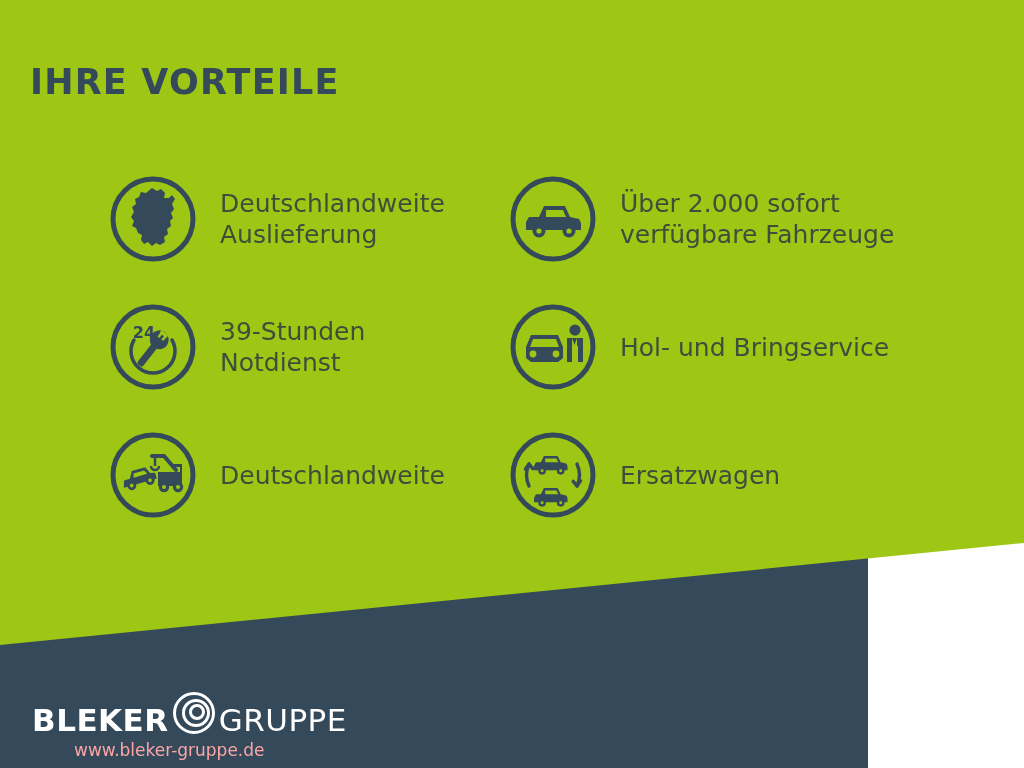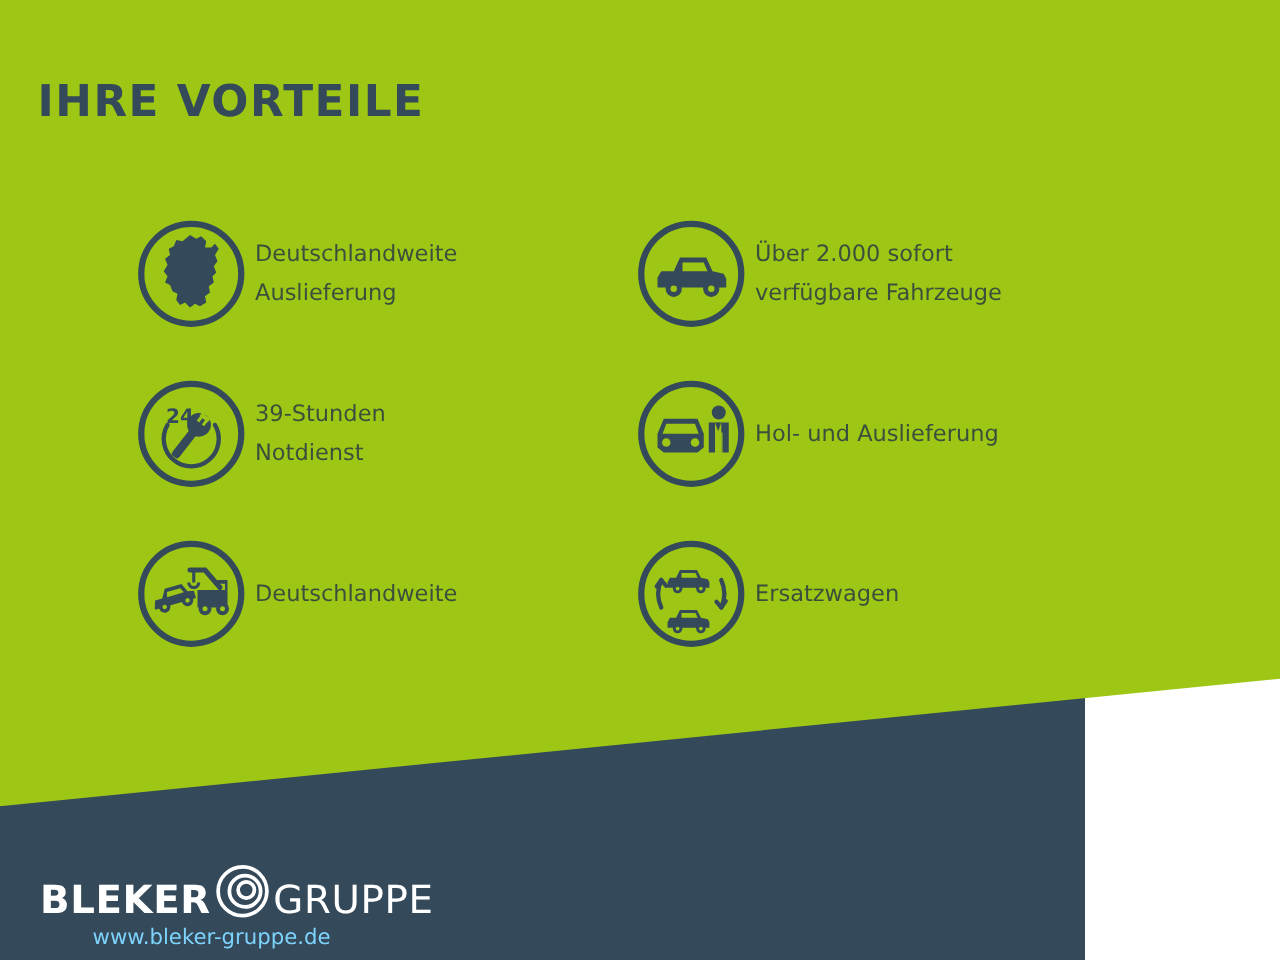--- a/index.html
+++ b/index.html
@@ -41,23 +41,23 @@
   .benefit {
     display:flex;
     align-items:center;
   }
   .benefit-icon {
     flex:0 0 auto;
     width:90px; height:90px;
     display:block;
   }
   .benefit-label {
-    margin-left:6px;
-    font-family:"DejaVu Sans", sans-serif;
-    font-size:18px;
+    margin-left:22px;
+    font-family:"DejaVu Sans", sans-serif;
+    font-size:25px;
     line-height:31px;
     color:#3a4f3c;
     white-space:pre-line;
   }
   .benefit.col2 .benefit-label { color:#3a4f3c; }
   
   #footer {
     position:absolute;
     left:32px; top:694px;
     width:420px;
@@ -74,21 +74,21 @@
     line-height:1;
   }
   .logo-word.bold { font-weight:bold; letter-spacing:0.5px; }
   .logo-word.light { font-weight:normal; letter-spacing:0.5px; }
   #logo-mark { width:46px; height:46px; margin:0 2px; display:block; }
   #footer-url {
     margin-top:4px;
     margin-left:42px;
     font-family:"DejaVu Sans", sans-serif;
     font-size:17px;
-    color:#7dd3fc;
+    color:#fca5a5;
   }
 </style>
 </head>
 <body>
 
 <div id="slide">
 
   <div id="green-panel"></div>
 
   <div id="headline">IHRE VORTEILE</div>
@@ -145,21 +145,21 @@
         <path fill="#34495a" d="M18 56 L18 45 L23 33 L50 33 L55 45 L55 56 L50 60 L23 60 Z"></path>
         <path fill="#9dc714" d="M25 37 L48 37 L51 45 L22 45 Z"></path>
         <circle cx="25" cy="52" r="3.4" fill="#9dc714"></circle>
         <circle cx="48" cy="52" r="3.4" fill="#9dc714"></circle>
 
         <circle cx="67" cy="28" r="5.6" fill="#34495a"></circle>
         <path fill="#34495a" d="M59 36 h16 v24 h-5 v-16 h-1 v16 h-4 v-16 h-1 v16 h-5 z"></path>
         <rect x="64" y="36" width="5" height="26" fill="#9dc714"></rect>
         <path fill="#34495a" d="M64 36 h5 l-2.5 7 z"></path>
       </svg>
-      <div class="benefit-label">Hol- und Auslieferung</div>
+      <div class="benefit-label">Hol- und Bringservice</div>
     </div>
 
     <div class="benefit">
       <svg class="benefit-icon" viewBox="0 0 90 90">
         <circle cx="45" cy="45" r="40" fill="none" stroke="#34495a" stroke-width="5"></circle>
 
         <path fill="#34495a" d="M50 56 L50 42 L62 42 L66 34 L74 34 L74 56 Z"></path>
         <path fill="#9dc714" d="M64 37 L72 37 L72 42 L62 42 Z"></path>
         <circle cx="56" cy="57" r="5.2" fill="#34495a"></circle>
         <circle cx="56" cy="57" r="2" fill="#9dc714"></circle>

